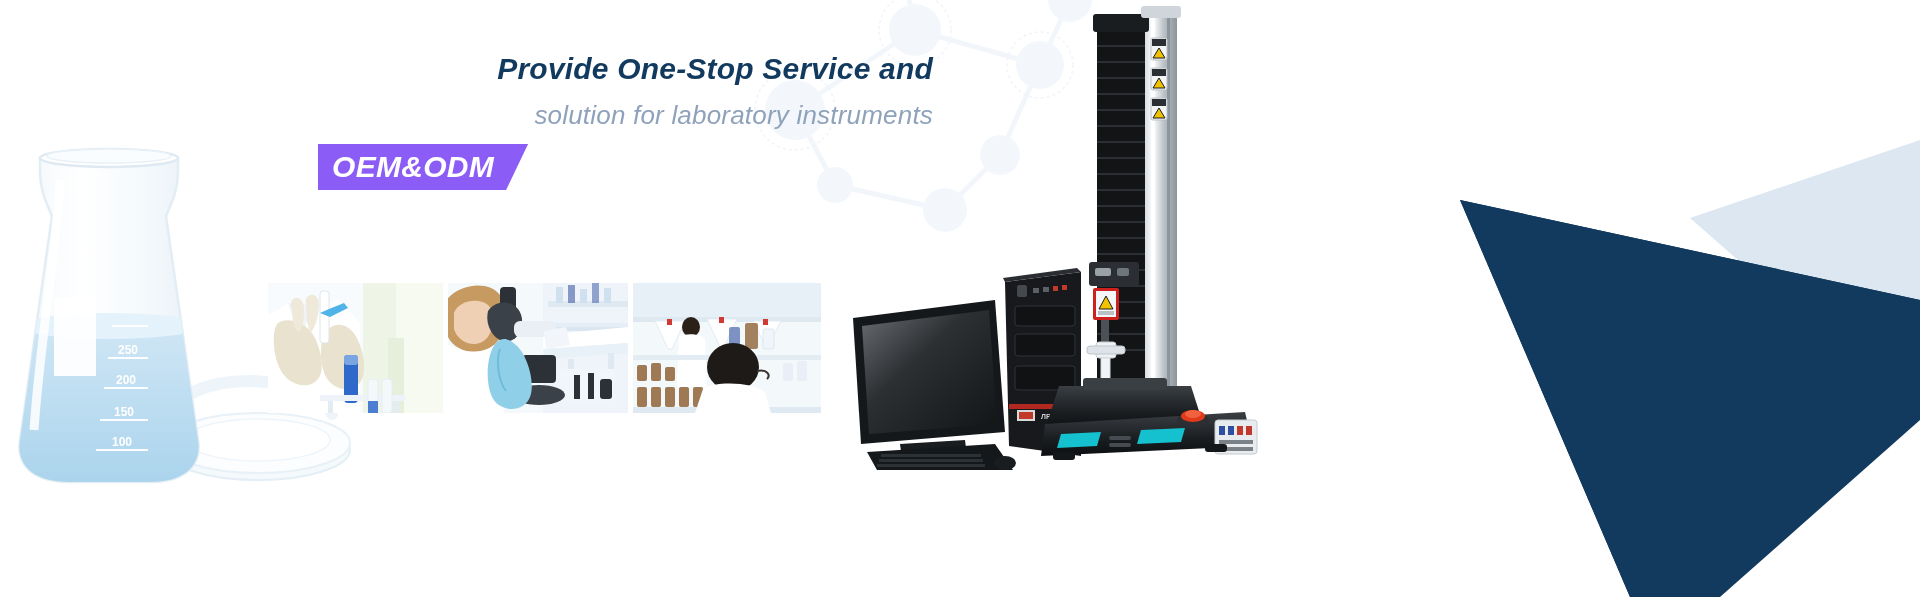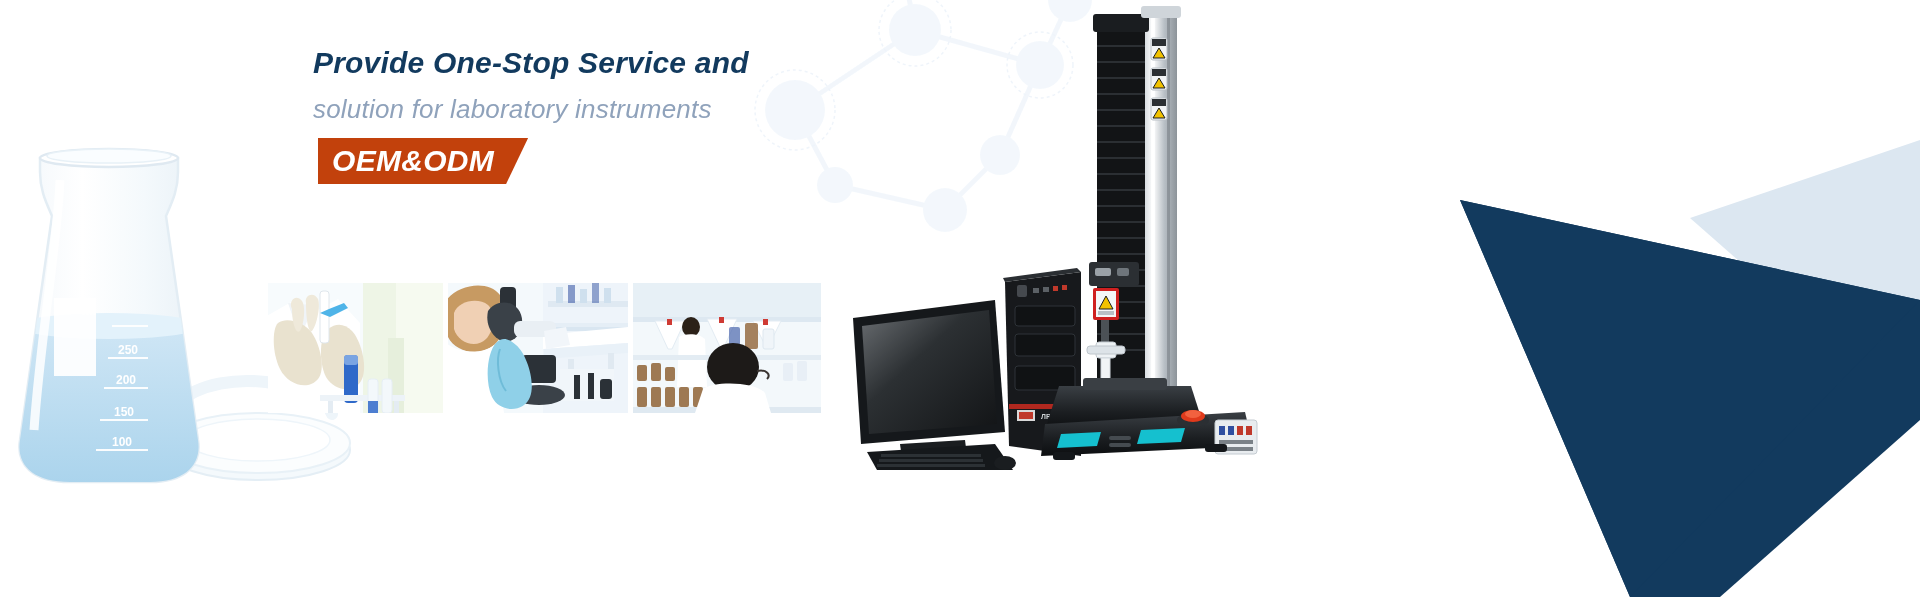--- a/index.html
+++ b/index.html
@@ -15,35 +15,35 @@
   
   .molecules{position:absolute;left:740px;top:-30px;width:420px;height:300px;opacity:.55;pointer-events:none;}
 
   
   .arrows{position:absolute;right:0;top:0;width:760px;height:597px;pointer-events:none;}
 
   
   .flask-wrap{position:absolute;left:-10px;top:110px;width:400px;height:380px;}
 
   
-  .headline{position:absolute;left:313px;top:48px;width:620px;}
+  .headline{position:absolute;left:313px;top:54px;width:620px;text-align:right;}
   .hl-1{
     font-size:30px;font-style:italic;font-weight:bold;color:#123a5e;
     letter-spacing:.2px;line-height:1.0;margin:0 0 18px 0;white-space:nowrap;
   }
   .hl-2{
     font-size:26px;font-style:italic;font-weight:normal;color:#8fa2bb;
     letter-spacing:.2px;line-height:1.0;margin:0 0 16px 0;white-space:nowrap;
   }
   .badge-row{position:relative;height:46px;margin-left:5px;}
   .badge{
     position:absolute;left:0;top:0;height:46px;
     display:flex;align-items:center;
     padding:0 34px 0 14px;
-    background:#c2410c;
+    background:#8b5cf6;
     color:#ffffff;
     font-size:30px;font-style:italic;font-weight:bold;letter-spacing:.3px;
     -webkit-clip-path:polygon(0 0,100% 0,calc(100% - 22px) 100%,0 100%);
     clip-path:polygon(0 0,100% 0,calc(100% - 22px) 100%,0 100%);
     white-space:nowrap;
   }
 
   
   .photo-strip{position:absolute;left:268px;top:283px;height:130px;display:flex;gap:5px;}
   .photo{position:relative;height:130px;overflow:hidden;background:#eef3f8;}

